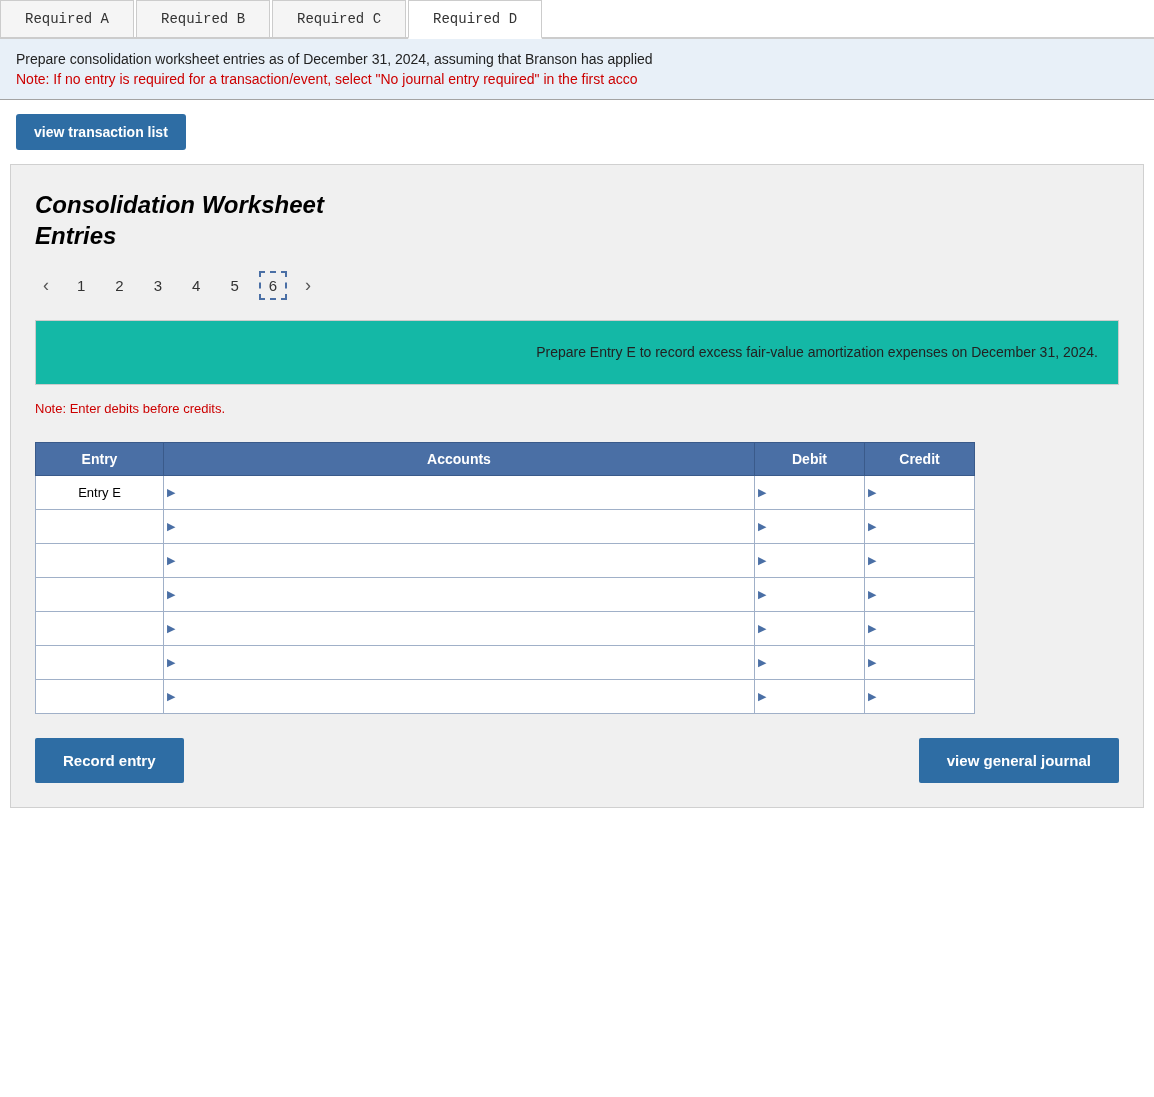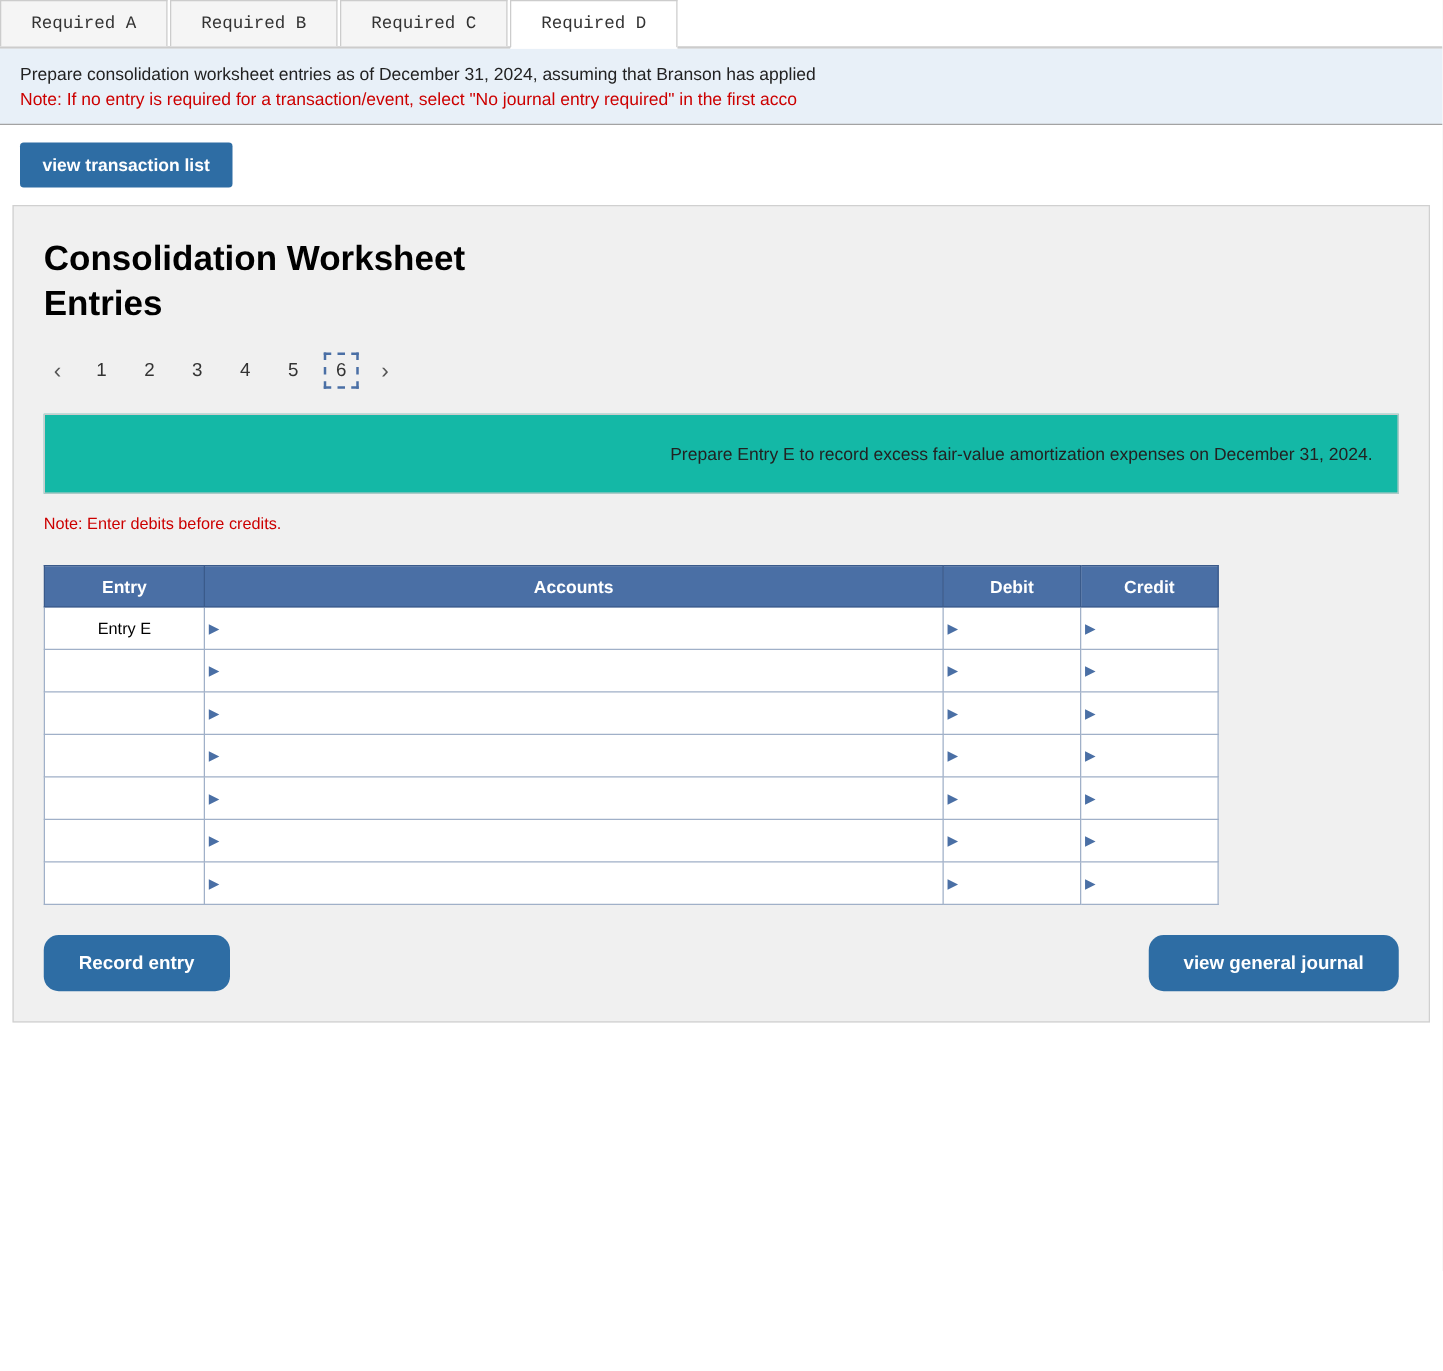--- a/index.html
+++ b/index.html
@@ -50,24 +50,25 @@
 
     
     .main-card {
       background: #f0f0f0;
       margin: 0 10px 20px 10px;
       padding: 24px 24px 24px 24px;
       border: 1px solid #d0d0d0;
     }
 
     .card-title {
-      font-size: 28px;
+      font-size: 24px;
       font-weight: bold;
       margin-bottom: 20px;
       line-height: 1.3;
+      font-style: italic;
     }
 
     
     .pagination {
       display: flex;
       align-items: center;
       gap: 10px;
       margin-bottom: 20px;
     }
     .page-arrow {
@@ -171,21 +172,21 @@
       align-items: center;
     }
     .btn-action {
       background: #2e6da4;
       color: #fff;
       border: none;
       padding: 14px 28px;
       font-size: 15px;
       font-weight: bold;
       cursor: pointer;
-      border-radius: 12px;
+      border-radius: 2px;
     }
     .btn-action.right {
       margin-left: auto;
     }
   </style>
 </head>
 <body>
 
 
 

